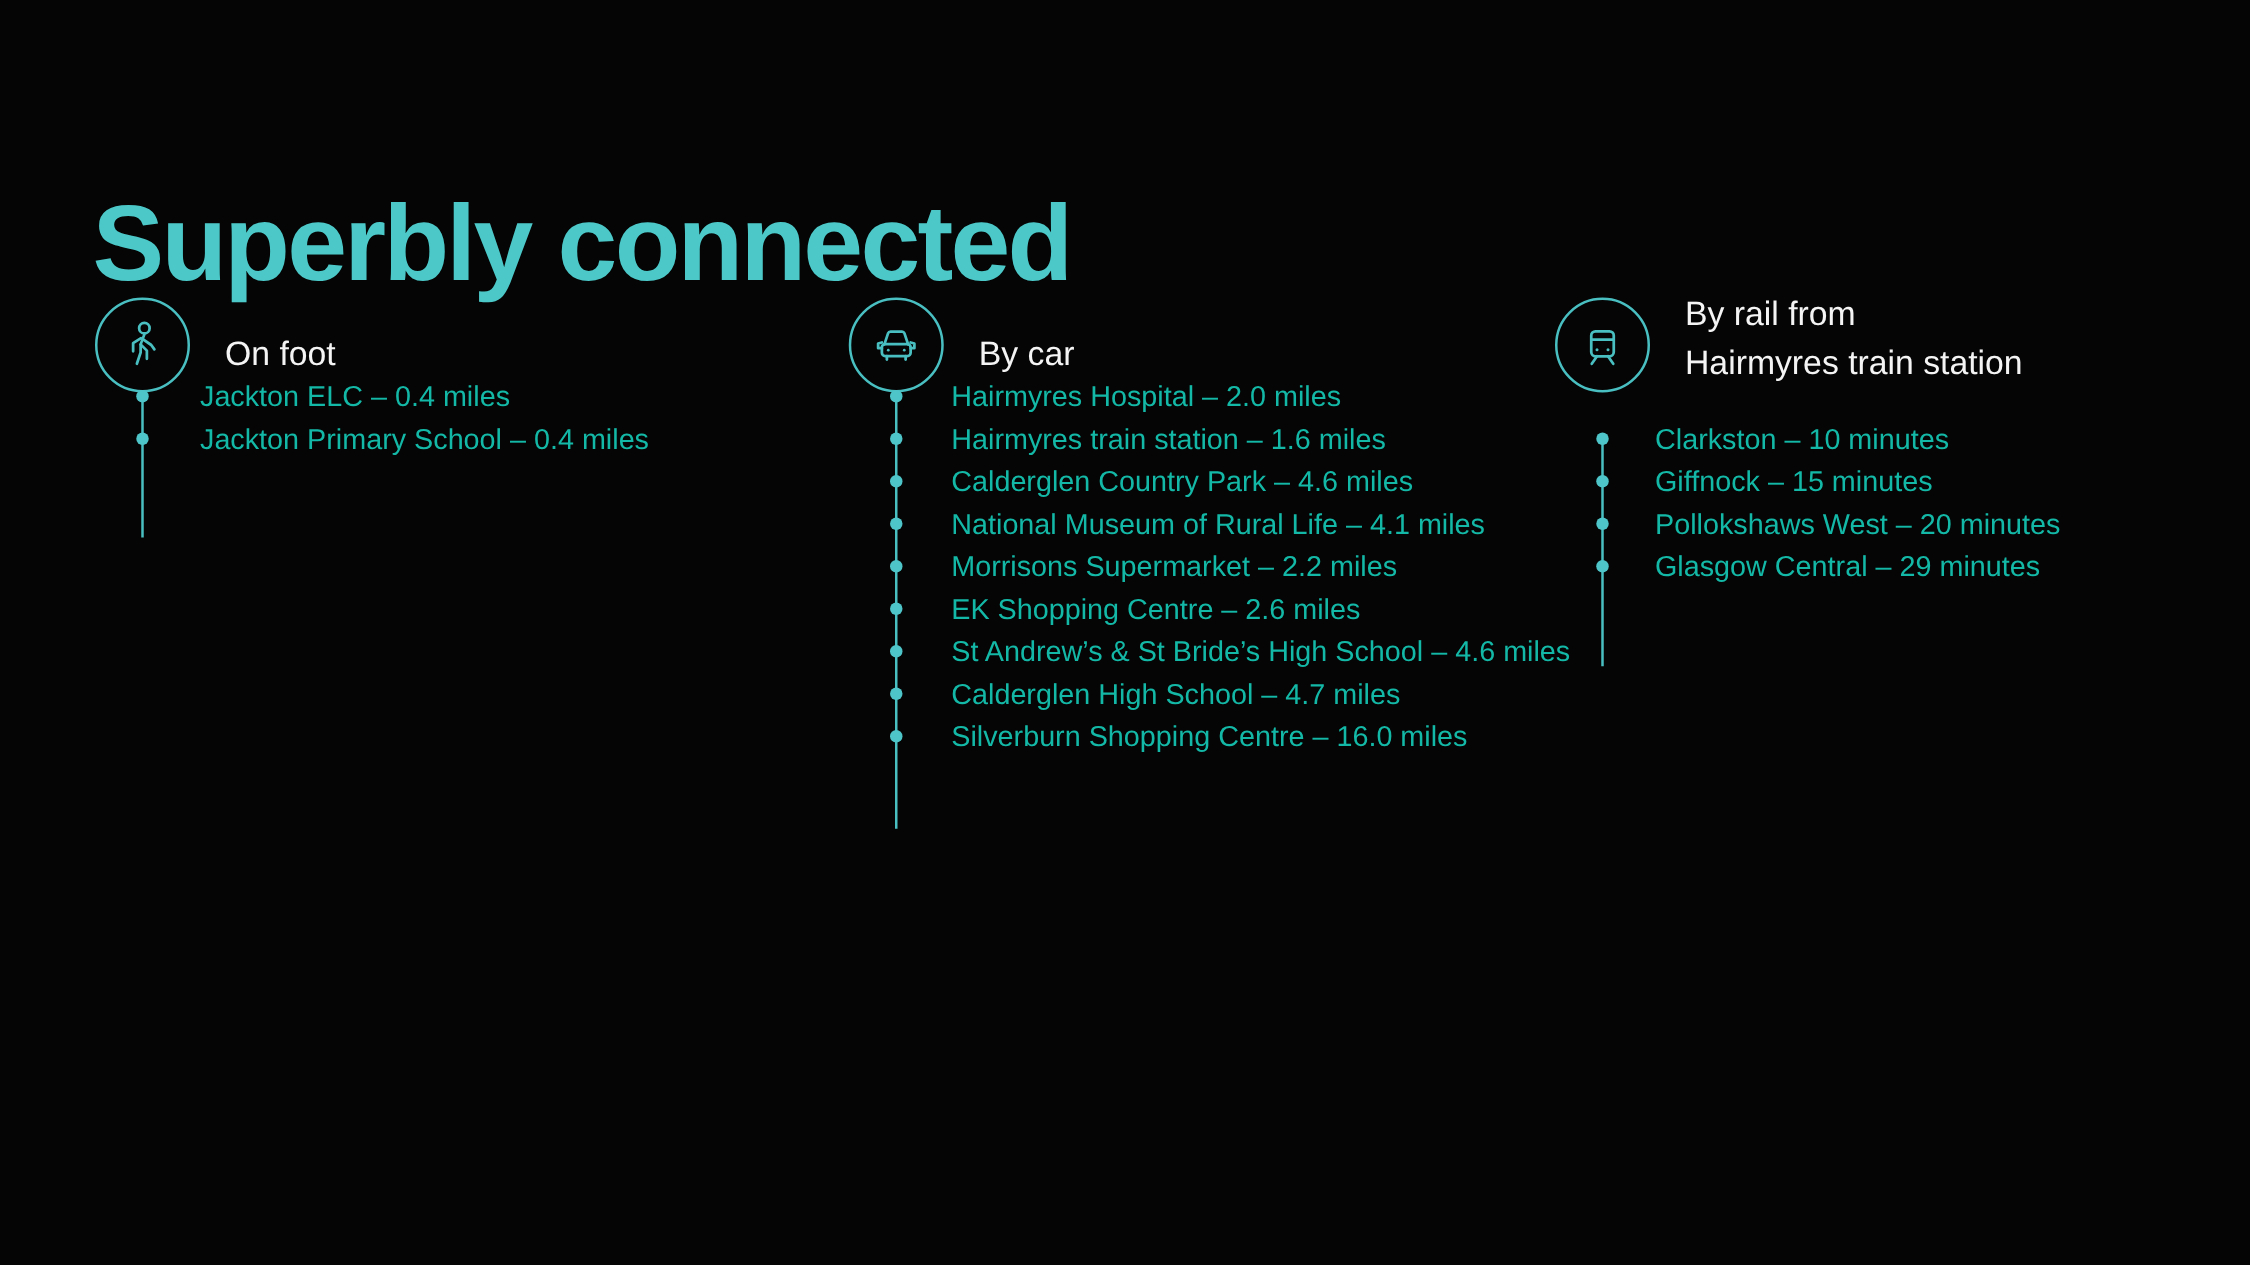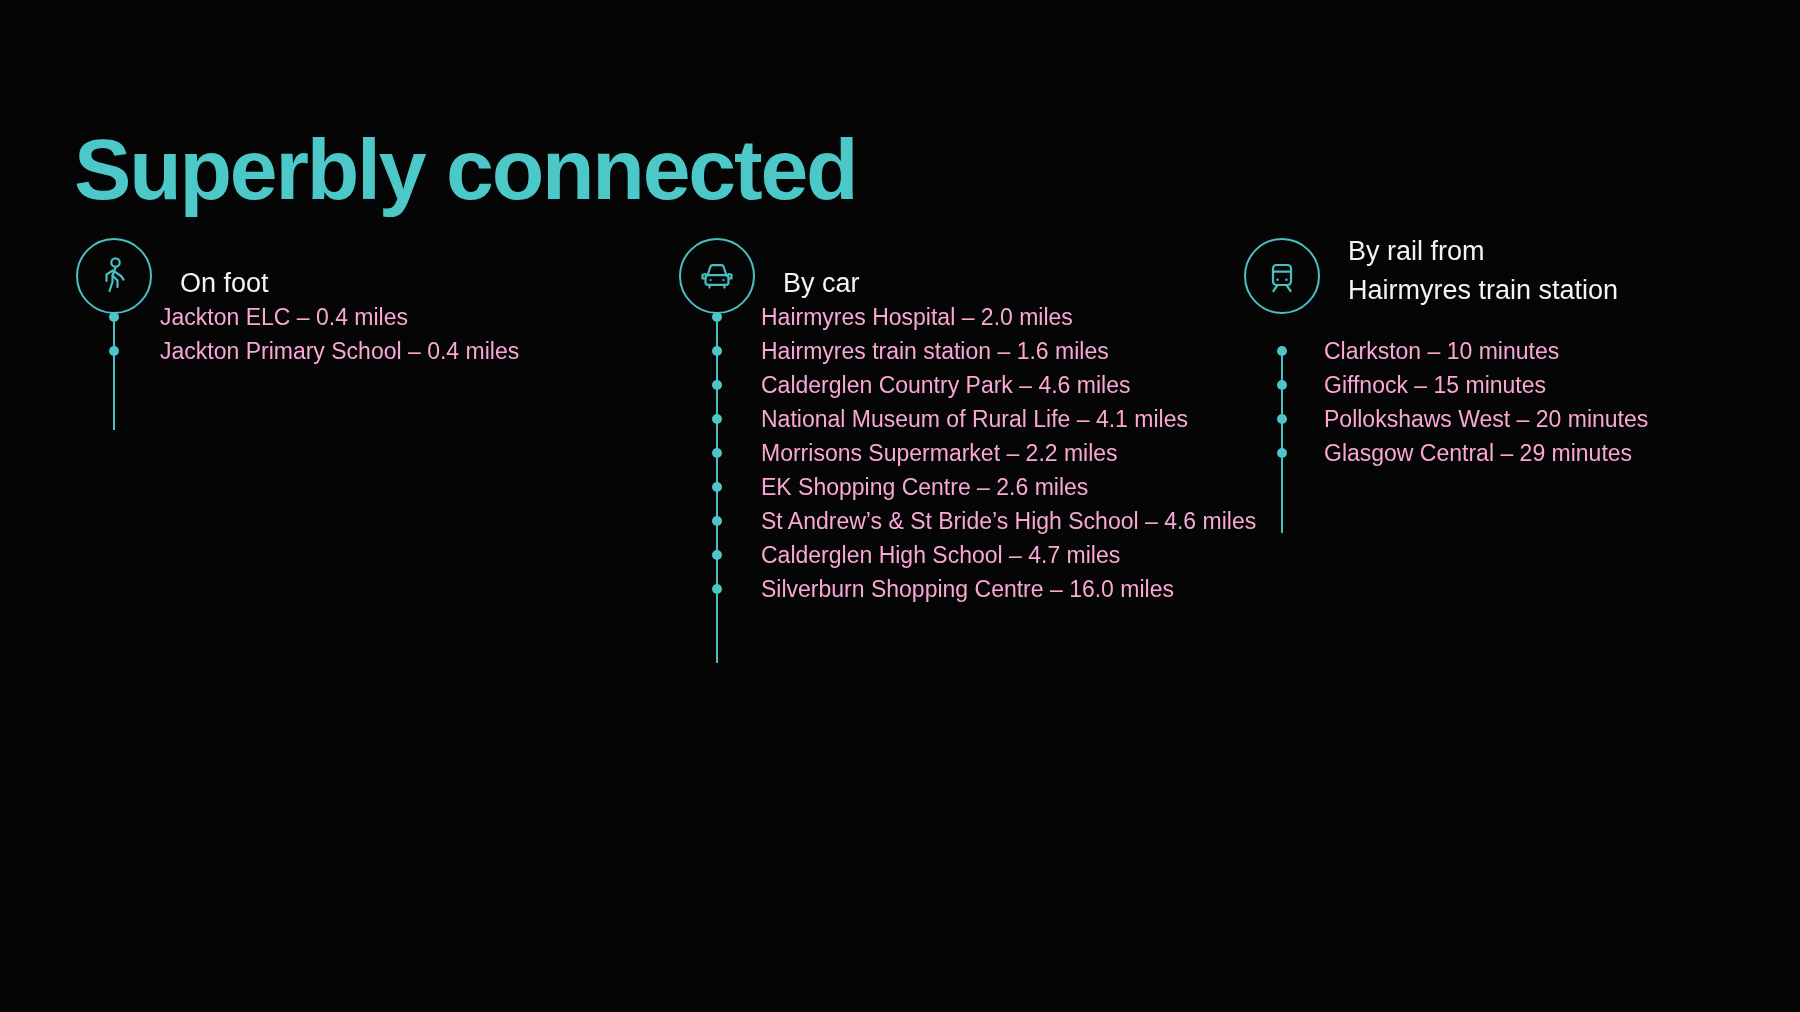--- a/index.html
+++ b/index.html
@@ -19,21 +19,21 @@
   .slide {
     position: absolute;
     inset: 0;
     background: #050505;
   }
 
   
   .title {
     position: absolute;
     left: 74px;
-    top: 68px;
+    top: 94px;
     font-size: 86px;
     line-height: 1.0;
     font-weight: 700;
     letter-spacing: -2.2px;
     color: #4cc8c8;
     white-space: nowrap;
     text-align: center;
   }
 
   
@@ -102,21 +102,21 @@
     margin: 0;
     padding: 0;
     list-style: none;
   }
   .col-list li {
     position: relative;
     height: 34px;
     line-height: 34px;
     padding-left: 84px;
     font-size: 23px;
-    color: #f9a8d4;
+    color: #14b8a6;
     white-space: nowrap;
   }
   .col-list li .dot {
     position: absolute;
     left: 33px;
     top: 50%;
     margin-top: -5px;
     width: 10px;
     height: 10px;
     border-radius: 50%;

